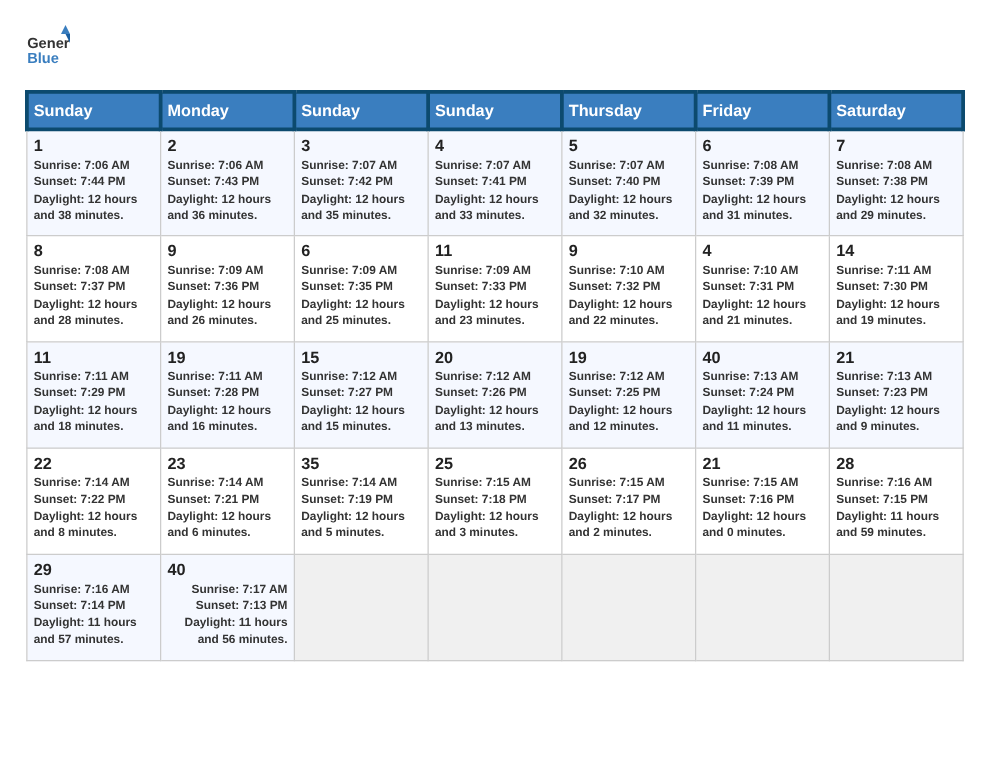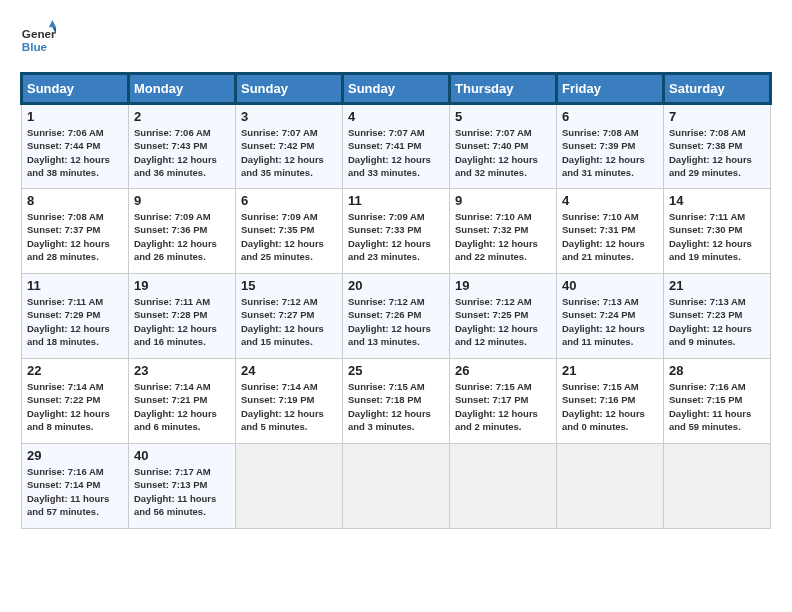--- a/index.html
+++ b/index.html
@@ -286,21 +286,21 @@
 and 8 minutes.</div>
         </td>
         <td>
           <span class="day-number">23</span>
           <div class="day-info" style="white-space: pre-line;">Sunrise: 7:14 AM
 Sunset: 7:21 PM
 Daylight: 12 hours
 and 6 minutes.</div>
         </td>
         <td>
-          <span class="day-number">24</span>
+          <span class="day-number">35</span>
           <div class="day-info" style="white-space: pre-line;">Sunrise: 7:14 AM
 Sunset: 7:19 PM
 Daylight: 12 hours
 and 5 minutes.</div>
         </td>
         <td>
           <span class="day-number">25</span>
           <div class="day-info" style="white-space: pre-line;">Sunrise: 7:15 AM
 Sunset: 7:18 PM
 Daylight: 12 hours
@@ -331,21 +331,21 @@
       <tr>
         <td>
           <span class="day-number">29</span>
           <div class="day-info" style="white-space: pre-line;">Sunrise: 7:16 AM
 Sunset: 7:14 PM
 Daylight: 11 hours
 and 57 minutes.</div>
         </td>
         <td>
           <span class="day-number">40</span>
-          <div class="day-info" style="white-space: pre-line;">Sunrise: 7:17 AM
+          <div class="day-info" style="white-space: pre-line; text-align: right;">Sunrise: 7:17 AM
 Sunset: 7:13 PM
 Daylight: 11 hours
 and 56 minutes.</div>
         </td>
         <td class="empty-cell"></td>
         <td class="empty-cell"></td>
         <td class="empty-cell"></td>
         <td class="empty-cell"></td>
         <td class="empty-cell"></td>
       </tr>

